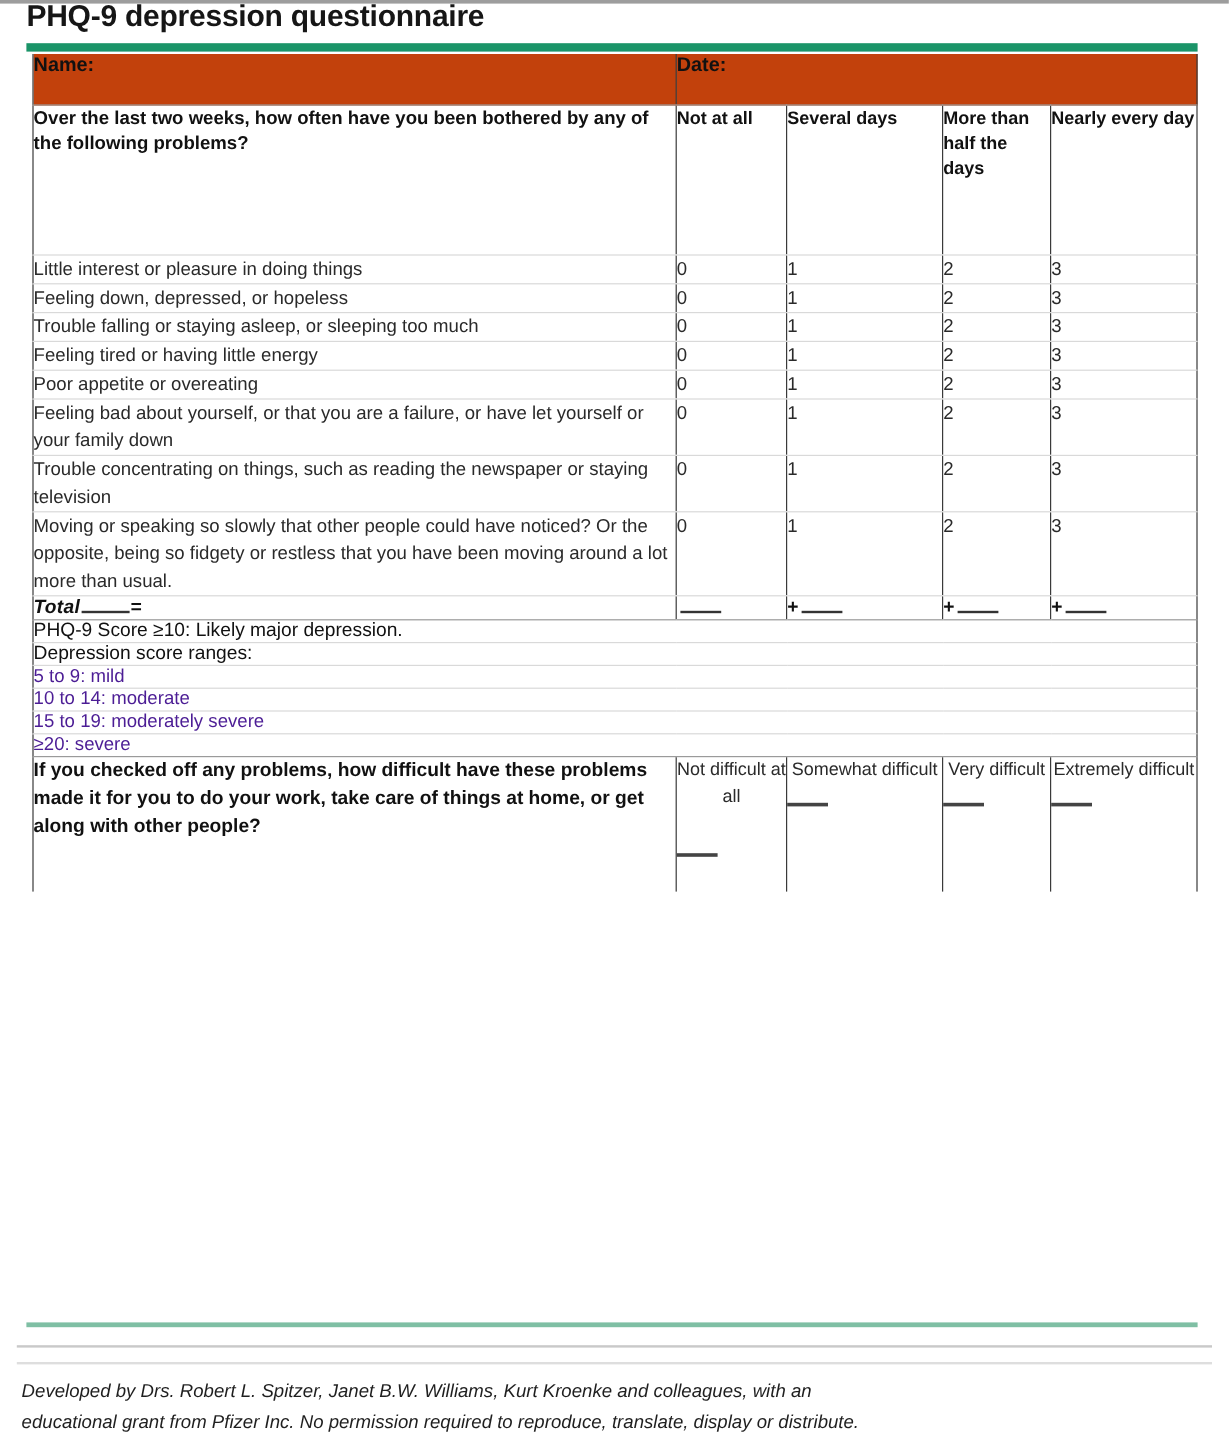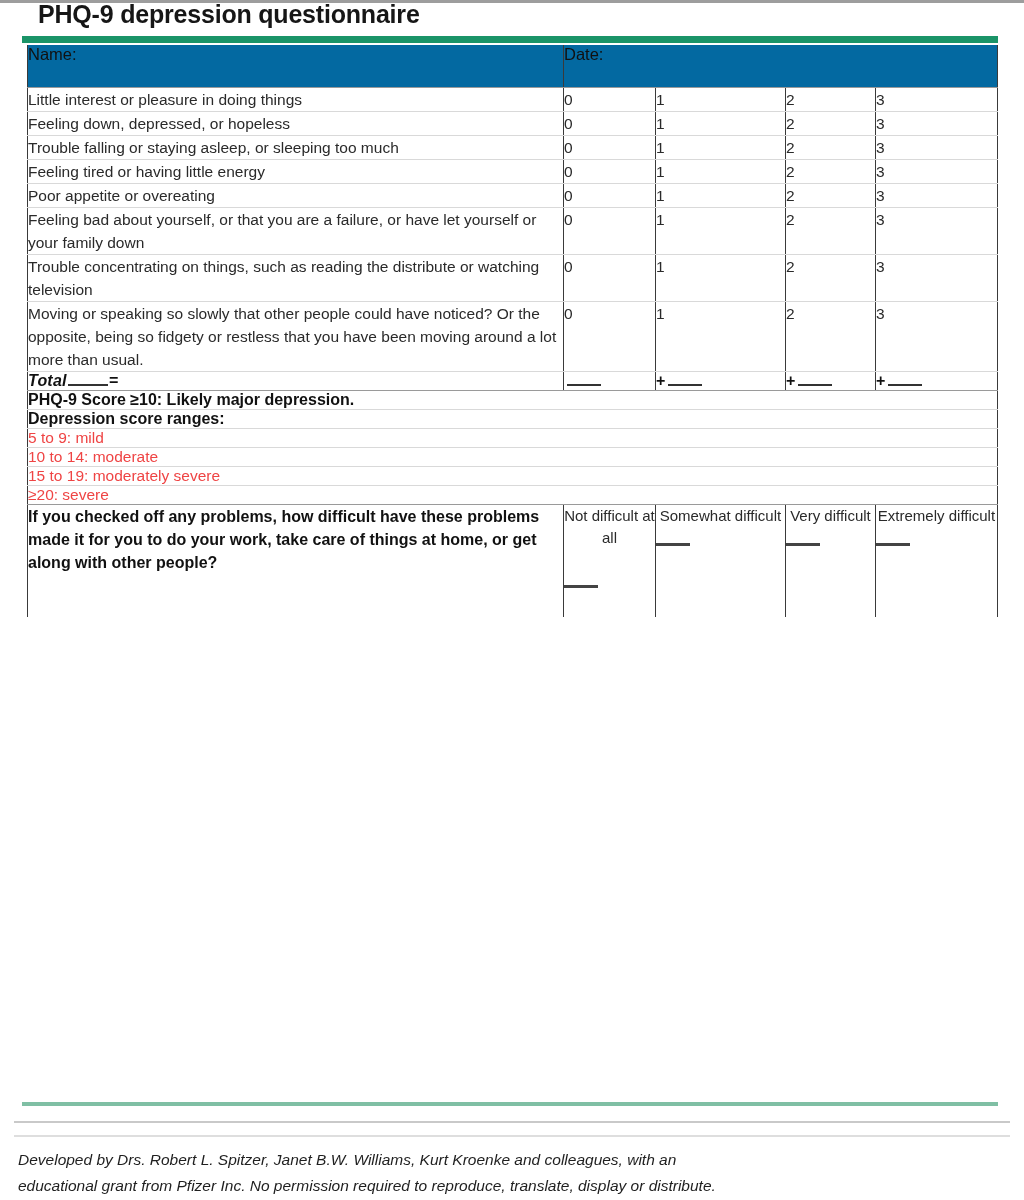--- a/index.html
+++ b/index.html
@@ -27,21 +27,21 @@
   .top-rule {
     position: absolute;
     left: 0; top: 0;
     width: 1024px; height: 3px;
     background: #9d9d9d;
   }
 
   
   .title {
     position: absolute;
-    left: 38px;
+    left: 22px;
     top: -1px;
     font-size: 25px;
     font-weight: bold;
     letter-spacing: -0.2px;
     color: #161616;
     line-height: 30px;
     white-space: nowrap;
   }
 
   
@@ -75,24 +75,24 @@
   
   .vl { border-left: 1.5px solid #3a3a3a; }
   .vr { border-right: 1.5px solid #3a3a3a; }
 
   
   .hsep { border-bottom: 1.5px solid #d9d9d9; }
   .hsep-dark { border-bottom: 1.5px solid #9a9a9a; }
 
   
   .namedate td {
-    background: #0369a1;
+    background: #c2410c;
     height: 42px;
     font-size: 16.5px;
-    font-weight: normal;
+    font-weight: bold;
     padding: 10px 0 8px 12px;
     color: #111;
   }
 
   
   .prompt-cell {
     font-size: 15.5px;
     font-weight: bold;
     line-height: 21px;
     padding: 12px 14px 10px 12px;
@@ -149,28 +149,28 @@
     border-bottom: 2.5px solid #333;
     width: 34px;
     height: 12px;
     vertical-align: baseline;
     margin-left: 3px;
   }
 
   
   .info-bold {
     font-size: 16px;
-    font-weight: bold;
+    font-weight: normal;
     padding: 12px 14px 11px 13px;
     color: #111;
   }
   .info-plain {
     font-size: 15.5px;
     padding: 11px 14px 11px 33px;
-    color: #ef4444;
+    color: #4c1d95;
     margin-top: 48px;
   }
 
   
   .diff-q {
     font-size: 16px;
     font-weight: bold;
     line-height: 23px;
     padding: 12px 12px 14px 12px;
     color: #111;
@@ -245,20 +245,27 @@
       <tbody>
           <tr class="namedate">
         <td class="vl hsep-dark">
           <span>Name:</span>
         </td>
         <td class="vl vr hsep-dark" colspan="4">
           <span>Date:</span>
         </td>
       </tr>
 
+      <tr>
+        <td class="vl hsep prompt-cell" style="height:124px">Over the last two weeks, how often have you been bothered by any of the following problems?</td>
+        <td class="vl hsep opt-head">Not at all</td>
+        <td class="vl hsep opt-head">Several days</td>
+        <td class="vl hsep opt-head">More than half the days</td>
+        <td class="vl vr hsep opt-head">Nearly every day</td>
+      </tr>
 
       <tr>
         <td class="vl hsep q-text">Little interest or pleasure in doing things</td>
         <td class="vl hsep q-val">0</td>
         <td class="vl hsep q-val">1</td>
         <td class="vl hsep q-val">2</td>
         <td class="vl vr hsep q-val">3</td>
       </tr>
       <tr>
         <td class="vl hsep q-text">Feeling down, depressed, or hopeless</td>
@@ -289,21 +296,21 @@
         <td class="vl vr hsep q-val">3</td>
       </tr>
       <tr>
         <td class="vl hsep q-text">Feeling bad about yourself, or that you are a failure, or have let yourself or your family down</td>
         <td class="vl hsep q-val">0</td>
         <td class="vl hsep q-val">1</td>
         <td class="vl hsep q-val">2</td>
         <td class="vl vr hsep q-val">3</td>
       </tr>
       <tr>
-        <td class="vl hsep q-text">Trouble concentrating on things, such as reading the distribute or watching television</td>
+        <td class="vl hsep q-text">Trouble concentrating on things, such as reading the newspaper or staying television</td>
         <td class="vl hsep q-val">0</td>
         <td class="vl hsep q-val">1</td>
         <td class="vl hsep q-val">2</td>
         <td class="vl vr hsep q-val">3</td>
       </tr>
       <tr>
         <td class="vl hsep q-text">Moving or speaking so slowly that other people could have noticed? Or the opposite, being so fidgety or restless that you have been moving around a lot more than usual.</td>
         <td class="vl hsep q-val">0</td>
         <td class="vl hsep q-val">1</td>
         <td class="vl hsep q-val">2</td>

